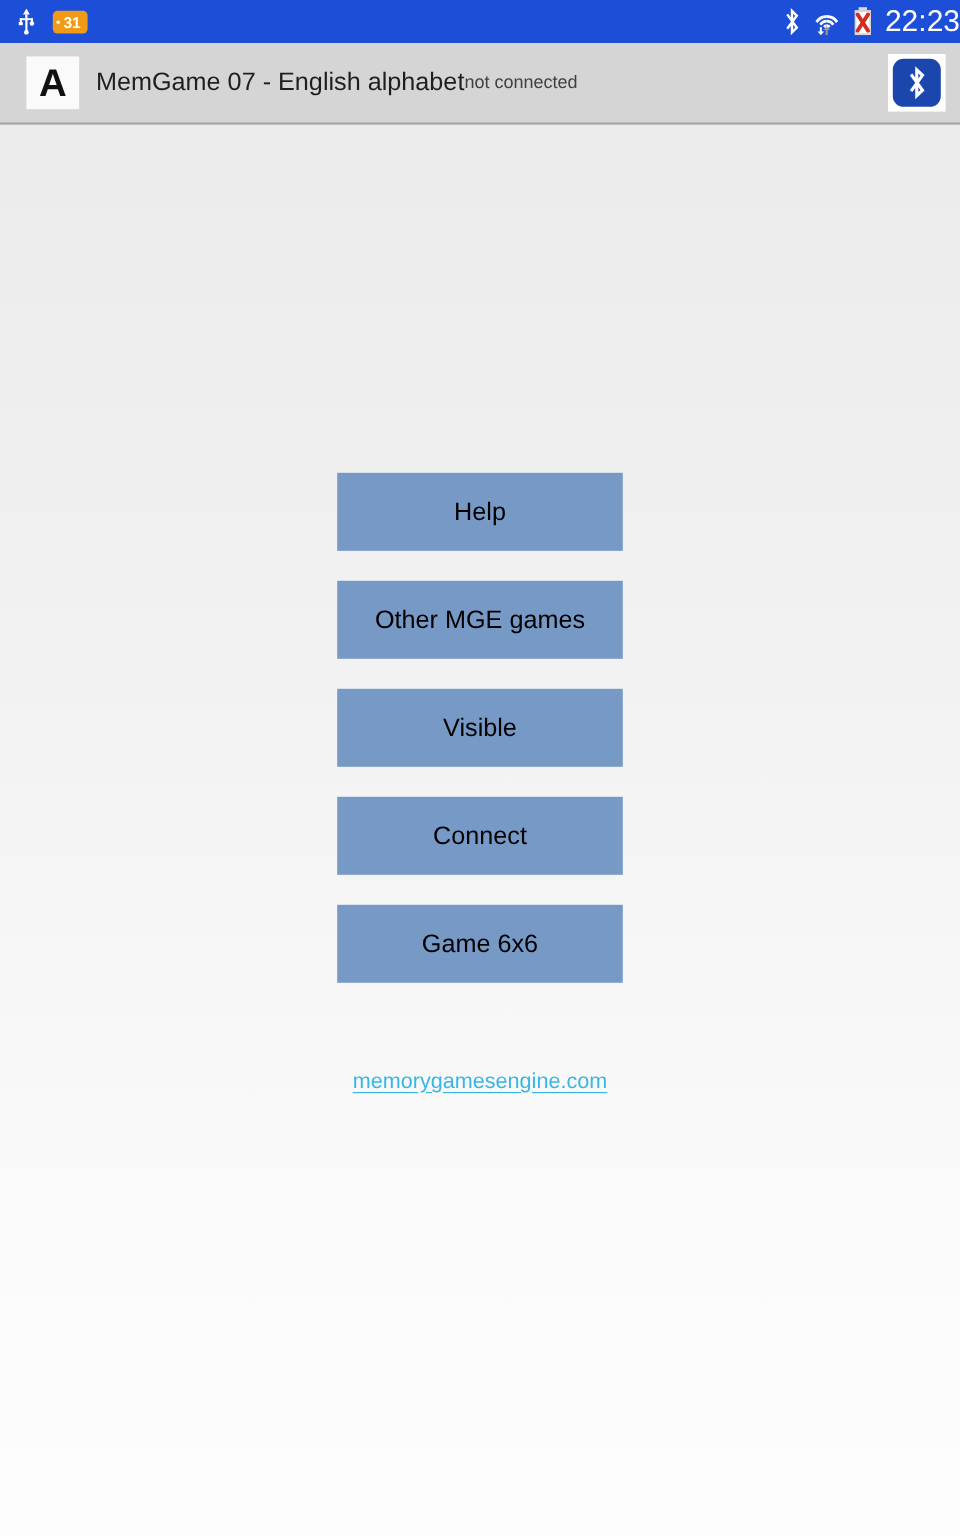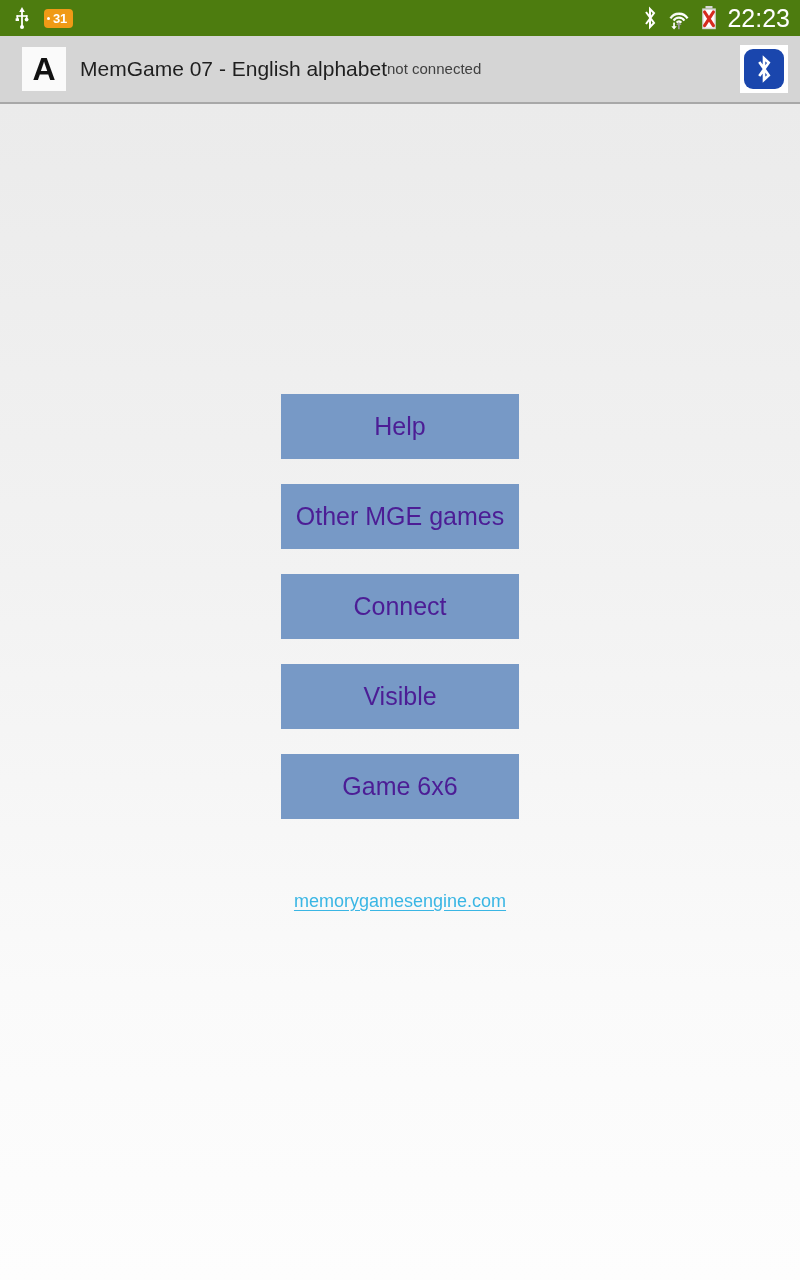--- a/index.html
+++ b/index.html
@@ -18,24 +18,24 @@
     width: 800px;
     height: 1280px;
     display: flex;
     flex-direction: column;
     background: #ffffff;
   }
 
   
   .statusbar {
     height: 36px;
-    background: #4d7c0f;
-    display: flex;
-    align-items: center;
-    padding: 0 10px 0 14px;
+    background: #1d4ed8;
+    display: flex;
+    align-items: center;
+    padding: 0 0 0 14px;
     flex: 0 0 36px;
     box-sizing: border-box;
   }
   .status-left {
     display: flex;
     align-items: center;
     gap: 14px;
   }
   .status-right {
     margin-left: auto;
@@ -150,22 +150,22 @@
     margin-top: 290px;
     display: flex;
     flex-direction: column;
     align-items: center;
     gap: 25px;
   }
   .menu-button {
     width: 238px;
     height: 65px;
     background: #7799c6;
-    color: #4c1d95;
-    font-size: 25px;
+    color: #000000;
+    font-size: 21px;
     display: flex;
     align-items: center;
     justify-content: center;
     border: none;
     font-family: "Liberation Sans", sans-serif;
     cursor: pointer;
     padding: 0;
   }
   .site-link {
     margin-top: 47px;
@@ -246,20 +246,20 @@
           <path d="M4.2 6.4 L11.8 17 L8 20.6 L8 3.4 L11.8 7 L4.2 17.6" stroke="#ffffff" stroke-width="2.1" fill="none" stroke-linejoin="miter" stroke-linecap="butt"></path>
         </svg>
       </span>
     </div>
   </div>
 
   <div class="content">
     <div class="menu">
       <button class="menu-button">Help</button>
       <button class="menu-button">Other MGE games</button>
+      <button class="menu-button">Visible</button>
       <button class="menu-button">Connect</button>
-      <button class="menu-button">Visible</button>
       <button class="menu-button">Game 6x6</button>
       <a class="site-link" href="#">memorygamesengine.com</a>
     </div>
   </div>
 
 </div>
 
 </body></html>

